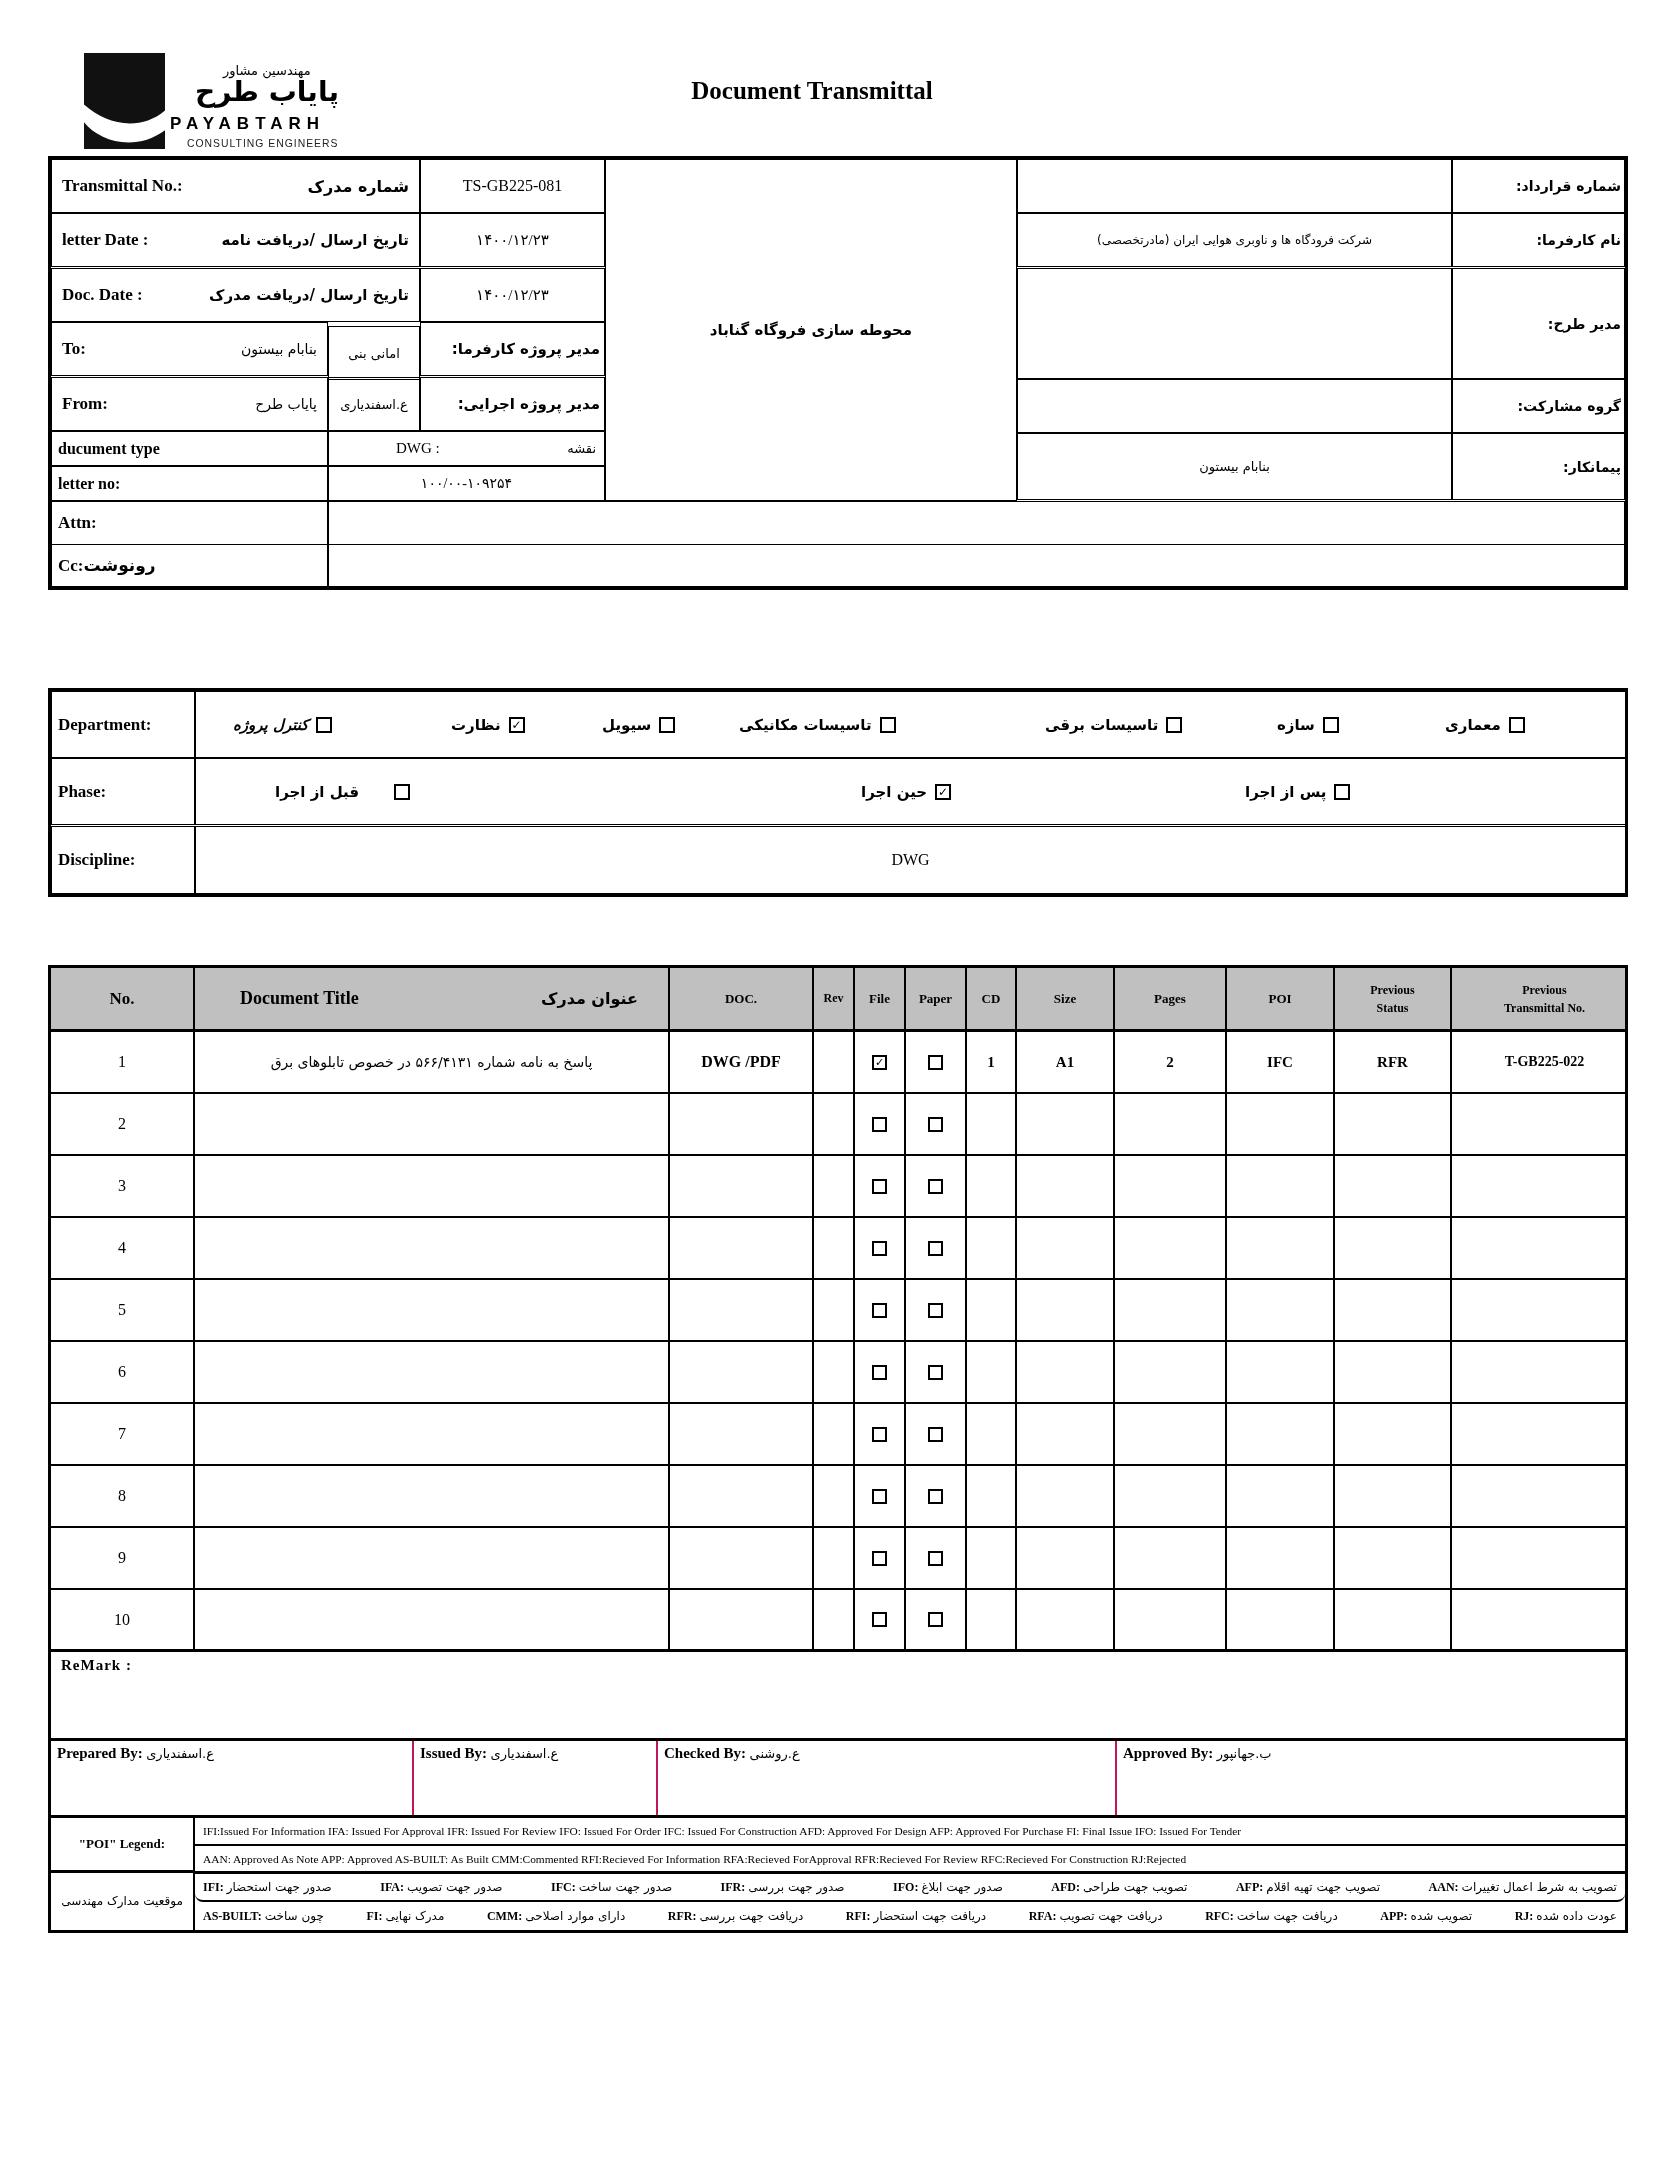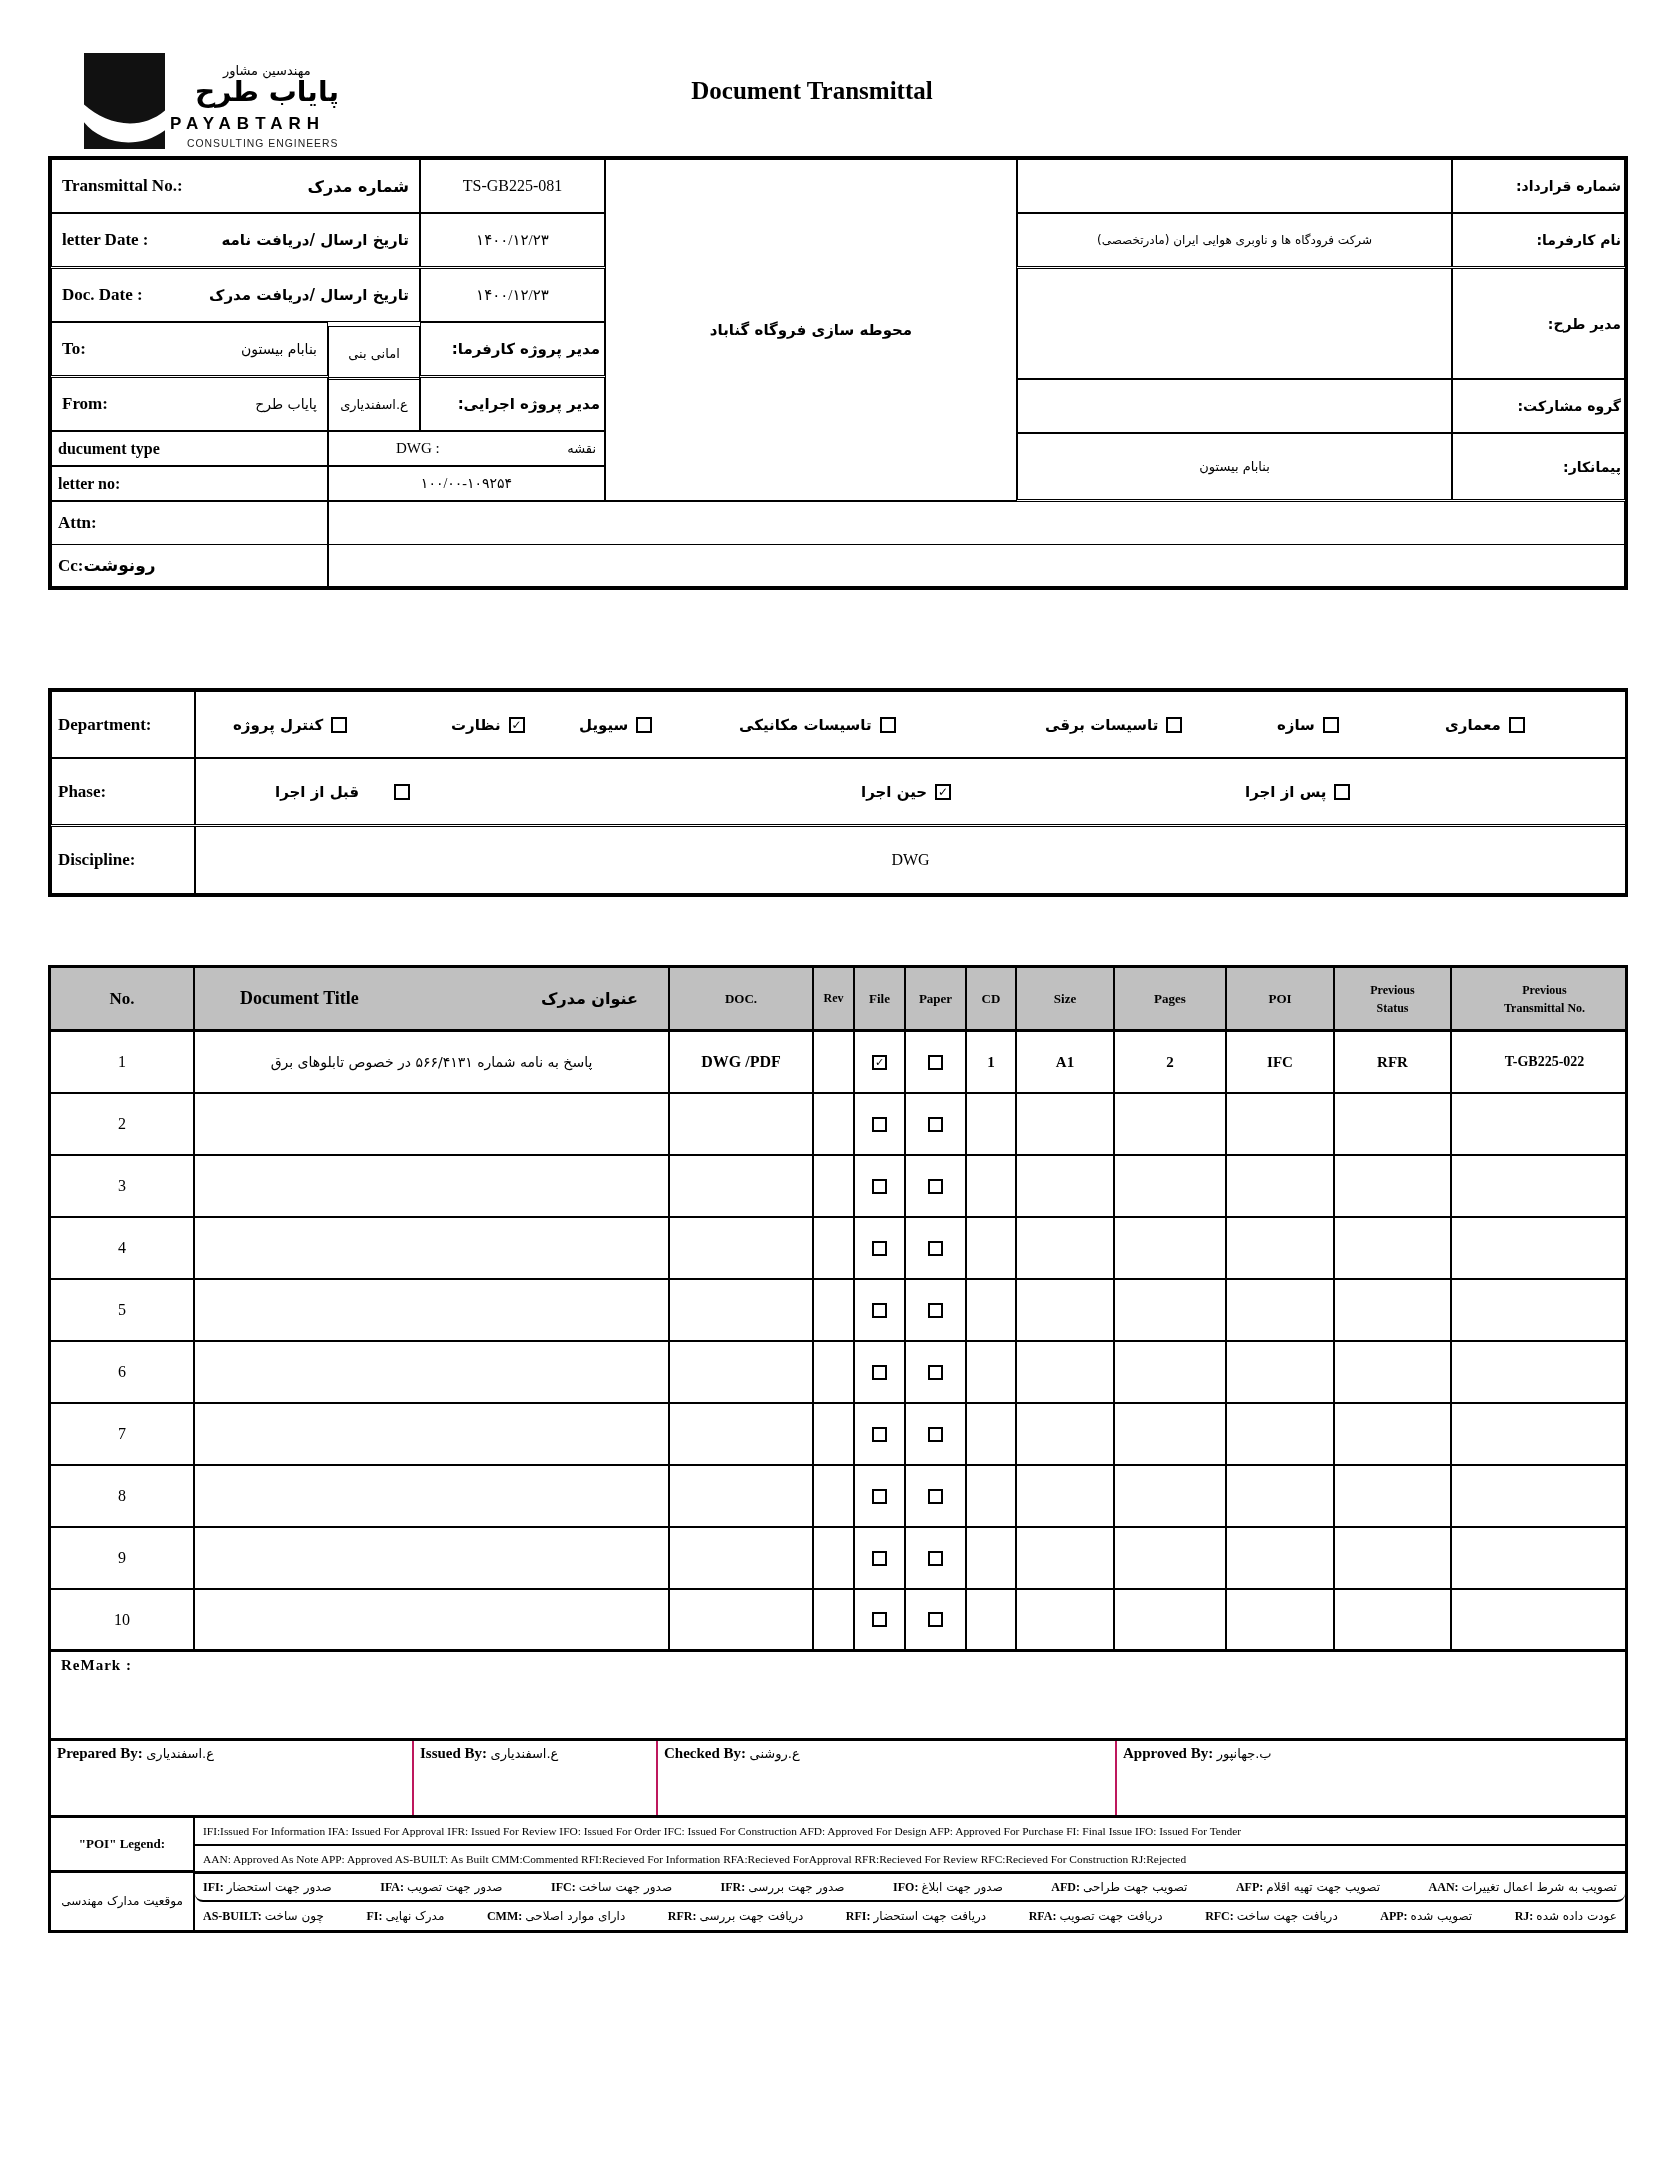--- a/index.html
+++ b/index.html
@@ -127,29 +127,29 @@
   </div>
 </div>
 
 <div class="wrap3" style="left:48px;top:688px;width:1580px;height:209px;">
   <div style="position:relative;width:1574px;height:203px;">
 
     <div class="cell" style="left:0;top:0;width:144px;height:67px;display:flex;align-items:center;padding:0 6px;">
       <span class="b" style="font-size:17px;">Department:</span>
     </div>
     <div class="cell" style="left:144px;top:0;width:1431px;height:67px;">
-      <span class="dept-item" style="left:37px;">
+      <span class="dept-item" style="left:37px;font-style:italic;">
         <span class="lbl fa" dir="rtl">کنترل پروژه</span>
         <span class="cb"></span>
       </span>
       <span class="dept-item" style="left:255px;">
         <span class="lbl fa" dir="rtl">نظارت</span>
         <span class="cb">✓</span>
       </span>
-      <span class="dept-item" style="left:383px;">
+      <span class="dept-item" style="left:406px;">
         <span class="lbl fa" dir="rtl">سیویل</span>
         <span class="cb"></span>
       </span>
       <span class="dept-item" style="left:543px;">
         <span class="lbl fa" dir="rtl">تاسیسات مکانیکی</span>
         <span class="cb"></span>
       </span>
       <span class="dept-item" style="left:849px;">
         <span class="lbl fa" dir="rtl">تاسیسات برقی</span>
         <span class="cb"></span>

